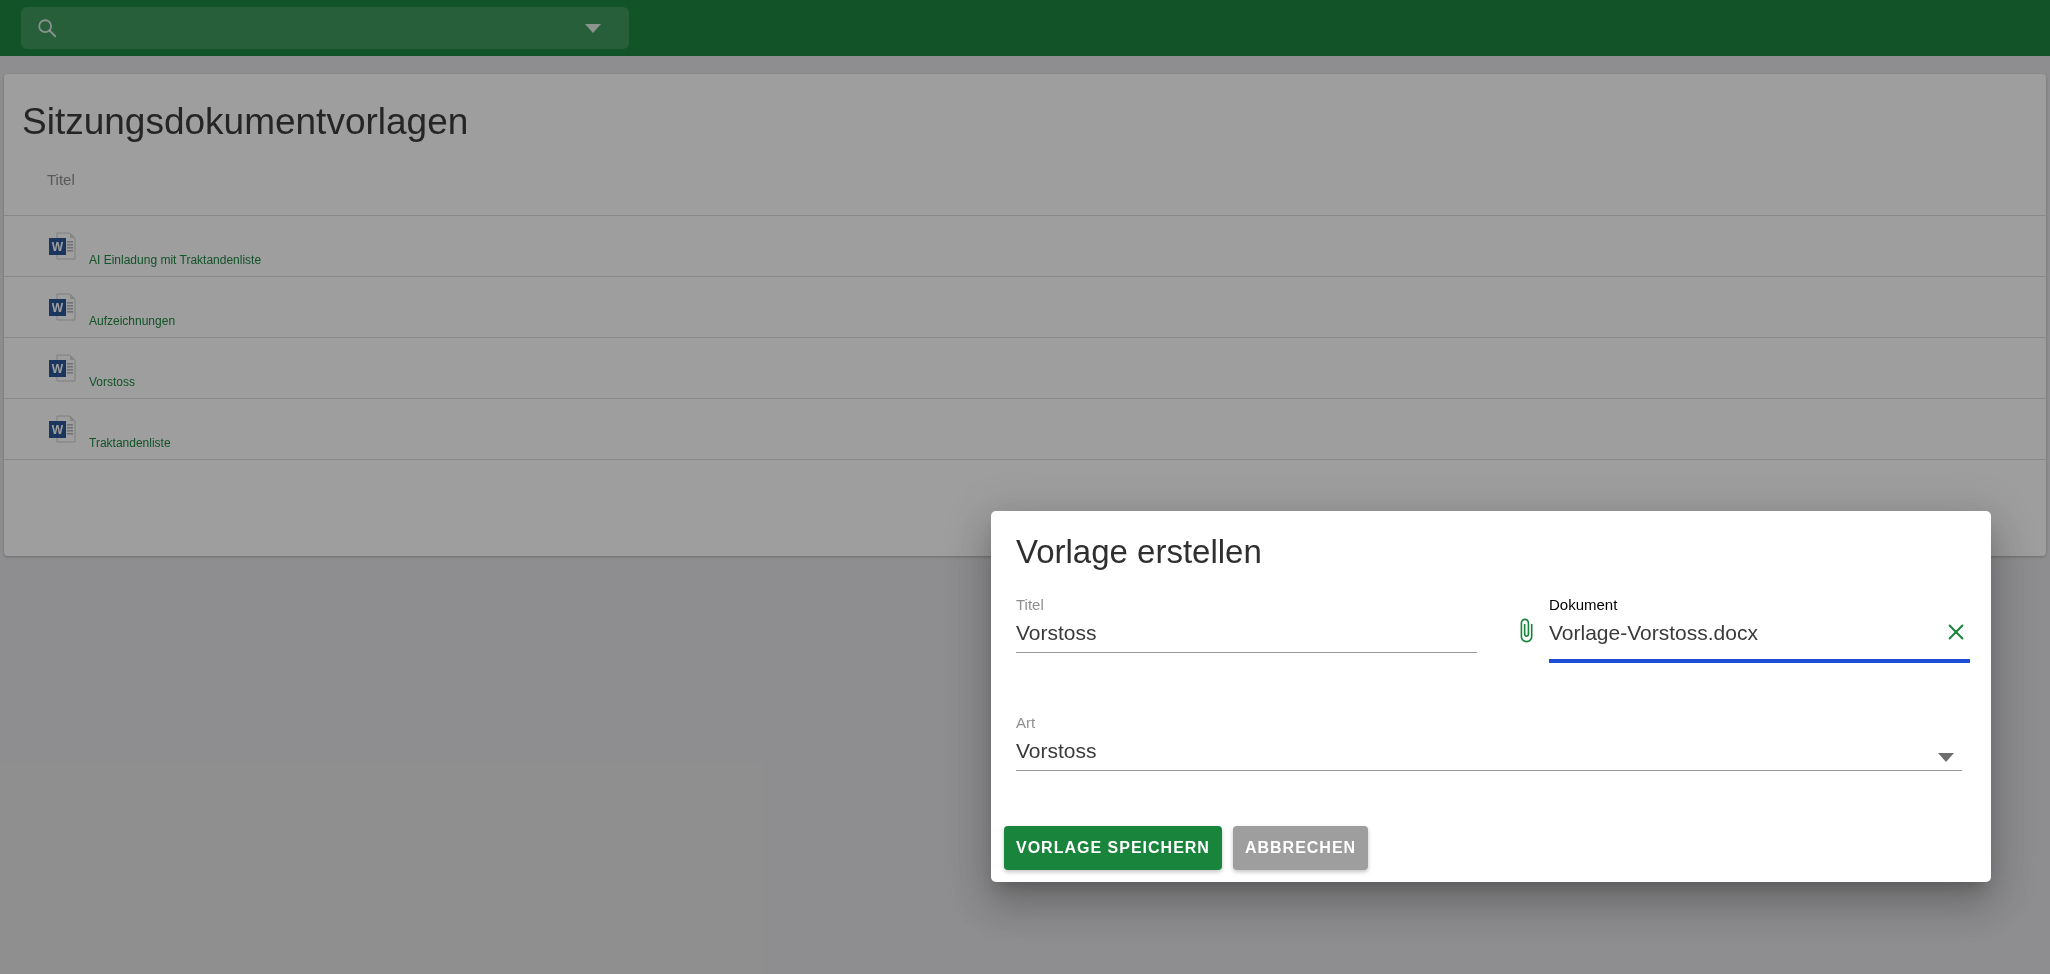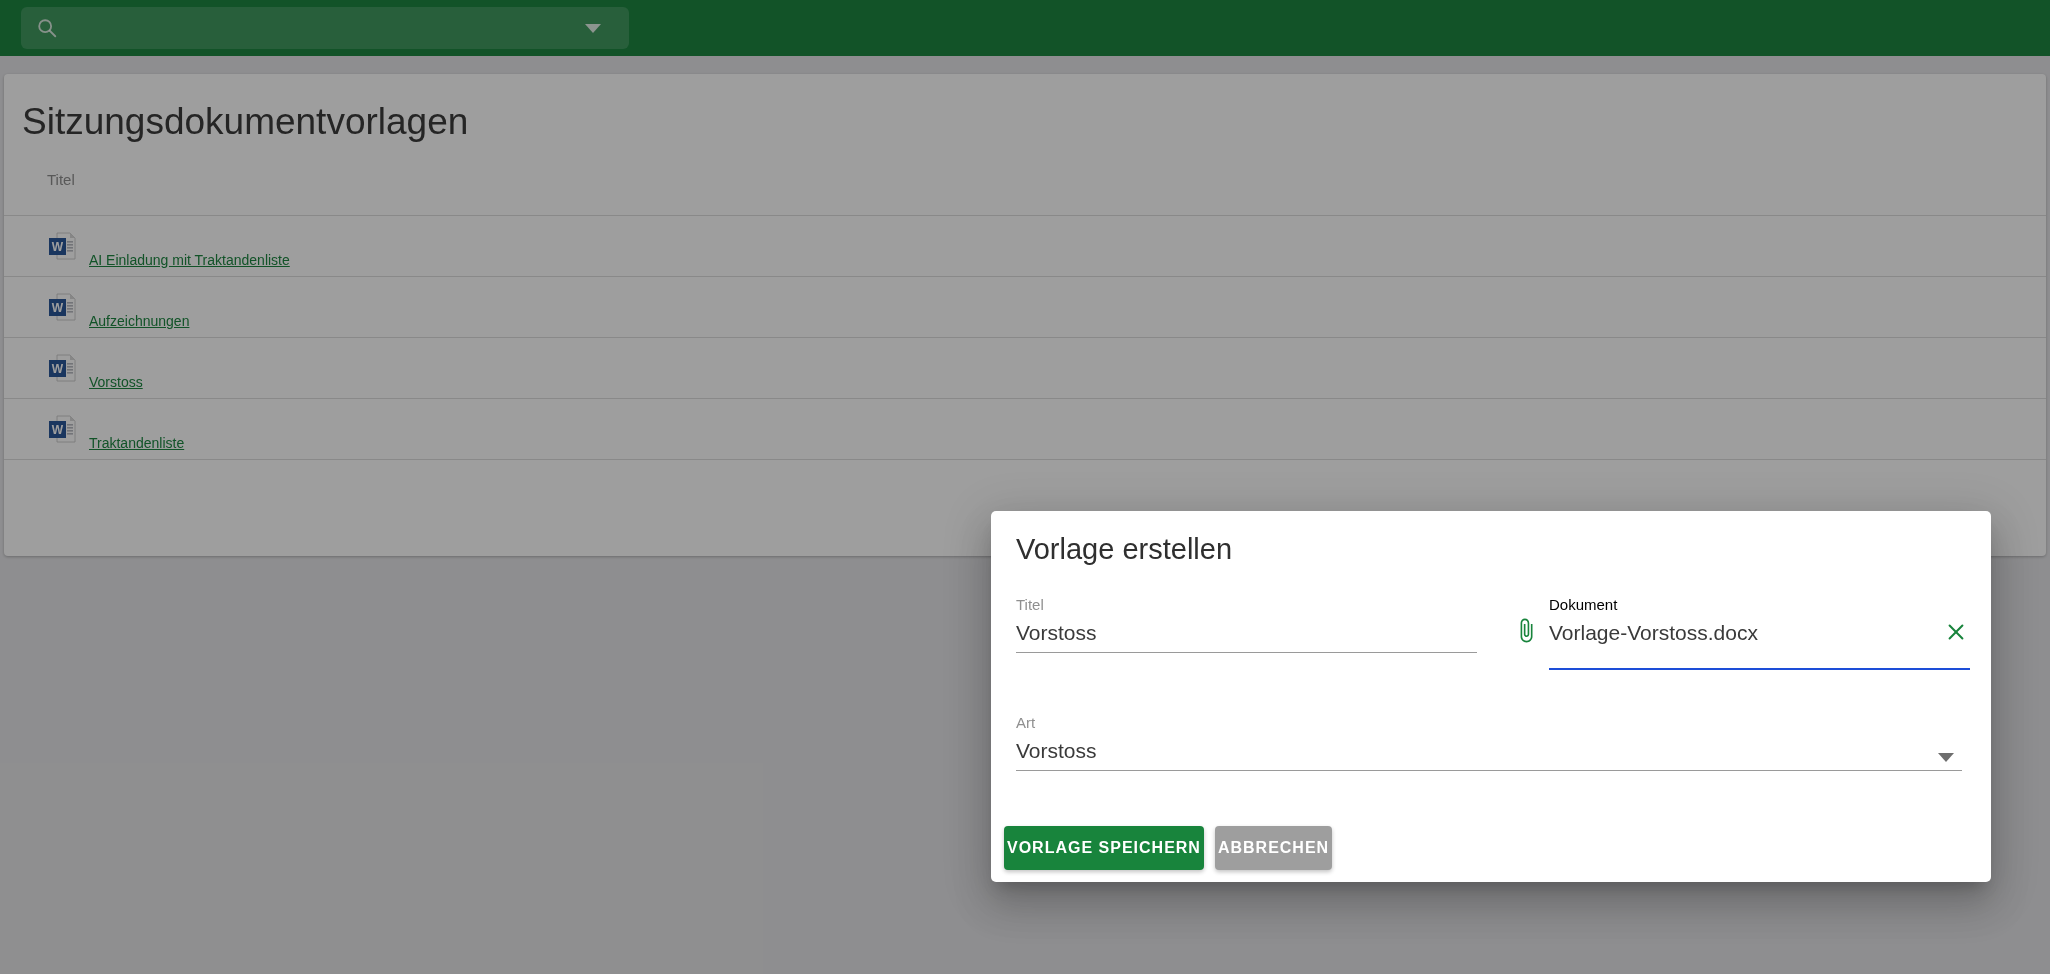--- a/index.html
+++ b/index.html
@@ -63,22 +63,21 @@
     border-bottom: 1px solid #DEDEDE;
   }
   .trow {
     height: 61px;
     display: flex; align-items: center;
     padding-left: 44px;
     border-bottom: 1px solid #DEDEDE;
   }
   .word-icon { width: 28px; height: 28px; margin-right: 13px; flex: 0 0 auto; }
   .trow a {
-    font-size: 14px; color: #1E8742;
-    text-decoration: underline;
+    font-size: 12px; color: #1E8742;
     cursor: pointer;
     margin-top: 28px;
   }
 
   
   .backdrop {
     position: absolute; inset: 0;
     background: rgba(0,0,0,0.38);
     z-index: 5;
   }
@@ -88,55 +87,55 @@
     position: absolute; left: 991px; top: 511px;
     width: 1000px; height: 371px;
     background: #fff; border-radius: 5px;
     box-shadow: 0 11px 15px -7px rgba(0,0,0,.2),
                 0 24px 38px 3px rgba(0,0,0,.14),
                 0 9px 46px 8px rgba(0,0,0,.12);
     z-index: 10;
   }
   .dialog-title {
     position: absolute; left: 25px; top: 22px;
-    font-size: 29px; font-weight: 400; color: #2F2F2F;
+    font-size: 33px; font-weight: 400; color: #2F2F2F;
   }
   .field { position: absolute; }
   .f-label { display: block; font-size: 15px; line-height: 16px; color: #8F8F8F; }
   .f-label.green { color: #000000; }
   .f-input {
     display: block; width: 100%;
     margin-top: 7px; padding: 0 0 6px 0;
     border: none; border-bottom: 1px solid #9A9A9A; outline: none;
     background: transparent;
     font-family: "Liberation Sans", sans-serif;
     font-size: 21px; line-height: 26px; color: #3A3A3A;
   }
-  .f-input.focused { border-bottom: 2px solid #1d4ed8; padding-bottom: 22px; }
+  .f-input.focused { border-bottom: 4px solid #1d4ed8; padding-bottom: 13px; }
   .f-titel    { left: 25px;  top: 86px;  width: 461px; }
   .f-dokument { left: 558px; top: 86px;  width: 421px; }
   .f-dokument .f-input { padding-right: 45px; }
   .attach-icon { position: absolute; left: 522px; top: 104px; width: 26px; height: 31px; cursor: pointer; }
   .clear-icon  { position: absolute; left: 954px; top: 110px; width: 22px; height: 22px; cursor: pointer; }
   .f-art { left: 25px; top: 204px; width: 946px; cursor: pointer; }
   .f-value {
     display: block; margin-top: 7px; padding: 0 0 6px 0;
     border-bottom: 1px solid #9A9A9A;
     font-size: 21px; line-height: 26px; color: #3A3A3A;
   }
   .art-arrow {
     position: absolute; right: 8px; top: 38px;
     width: 0; height: 0;
     border-left: 8px solid transparent;
     border-right: 8px solid transparent;
     border-top: 9px solid #6E6E6E;
   }
   .actions { position: absolute; left: 13px; top: 315px; display: flex; gap: 11px; }
   .btn {
-    height: 44px; padding: 0 3px;
+    height: 44px; padding: 0 12px;
     border: none; border-radius: 4px;
     font-family: "Liberation Sans", sans-serif;
     font-size: 16px; font-weight: 700; letter-spacing: 1px;
     color: #fff; cursor: pointer;
     box-shadow: 0 2px 4px rgba(0,0,0,0.24);
   }
   .btn-save   { background: #18843C; }
   .btn-cancel { background: #9E9E9E; text-align: right; }
 </style>
 </head>

